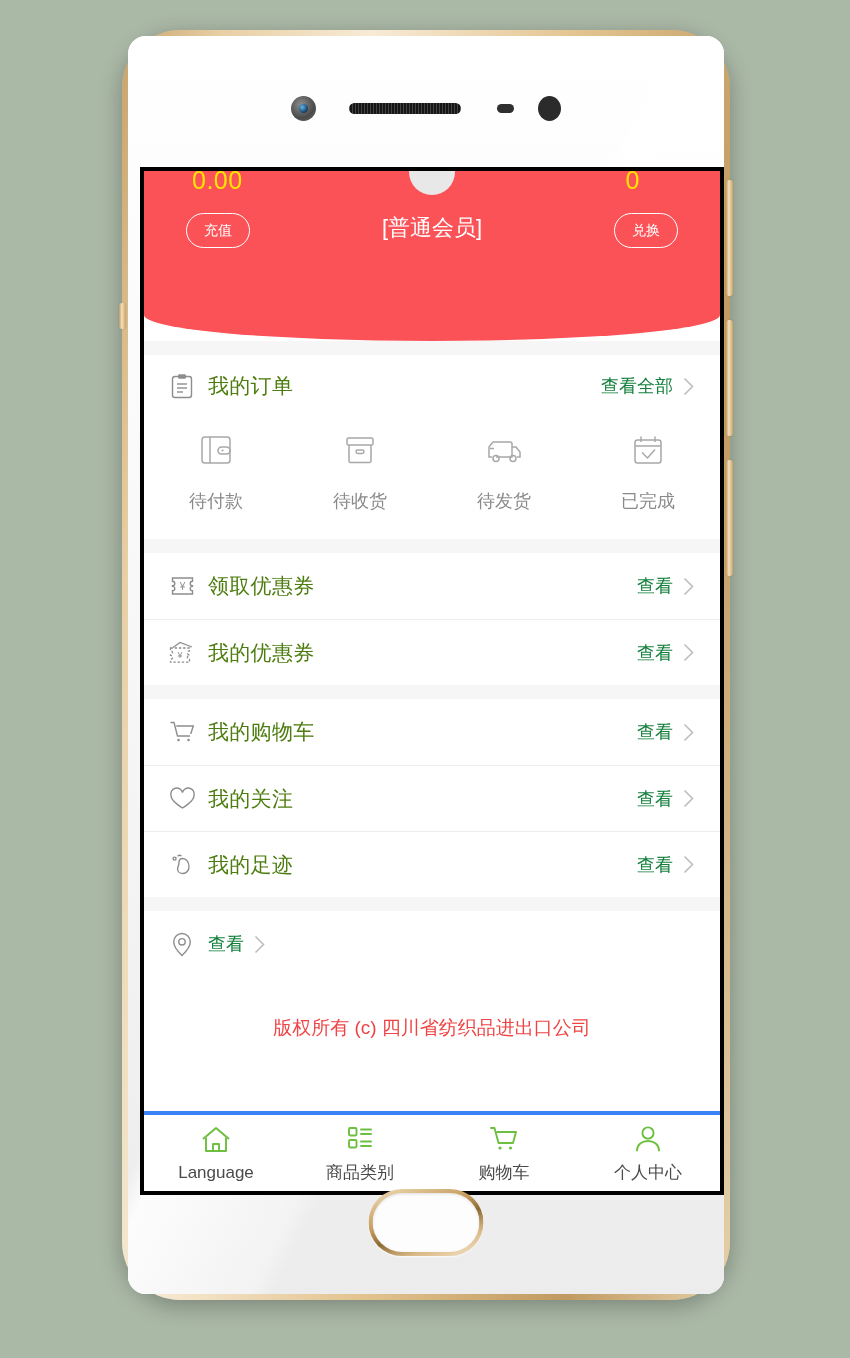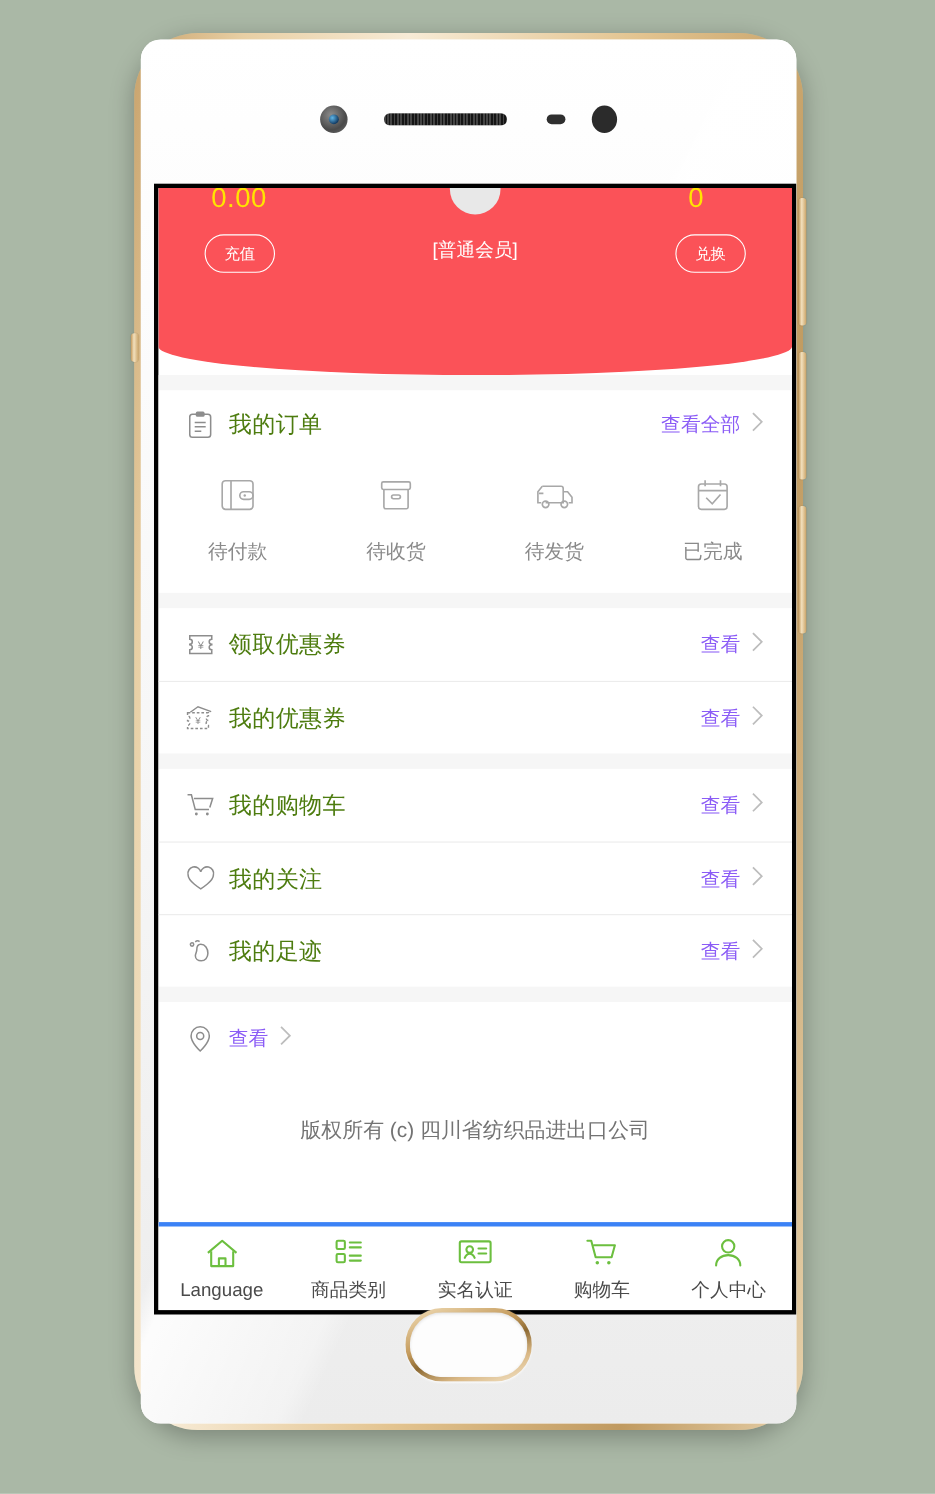--- a/index.html
+++ b/index.html
@@ -153,21 +153,21 @@
     color:#fff;
     border-radius:18px;
     padding:5px 17px 6px;
     font-size:14px;
     line-height:22px;
     background:transparent;
     cursor:pointer;
   }
   .member-tag{
     color:#ffffff;
-    font-size:17px;
+    font-size:22px;
     line-height:22px;
     position:absolute;
     left:50%; transform:translateX(-50%);
     top:46px;
     white-space:nowrap;
   }
 
   
   .gap{ height:14px; background:#f6f6f6; }
   .card{ background:#fff; }
@@ -186,22 +186,22 @@
     margin-right:12px;
   }
   .row-ico svg{ display:block; }
   .row-label{
     font-size:21px;
     color:#4d7c0f;
     letter-spacing:.3px;
     flex:1 1 auto;
   }
   .row-right{
-    display:flex;
-    color:#8b5cf6;
+    display:flex;align-items:center;
+    color:#15803d;
     font-size:18px;
   }
   .chev{
     margin-left:10px;
     display:block;
   }
 
   
   .orders-head{
     display:flex;align-items:center;
@@ -221,21 +221,21 @@
   .order-cell .ol{
     margin-top:16px;
     font-size:18px;
     color:#8a8a8a;
   }
 
   
   .copyright{
     text-align:center;
     font-size:19px;
-    color:#737373;
+    color:#ef4444;
     padding:38px 0 30px;
     background:#fff;
   }
 
   
   .tabbar{
     position:absolute;
     left:0; bottom:0; width:100%;
     height:80px;
     background:#fff;
@@ -502,32 +502,20 @@
                 <rect x="4" y="16" width="7.5" height="7.5" rx="1.2"></rect>
                 <line x1="16" y1="5.5" x2="26" y2="5.5"></line>
                 <line x1="16" y1="10" x2="26" y2="10"></line>
                 <line x1="16" y1="17.5" x2="26" y2="17.5"></line>
                 <line x1="16" y1="22" x2="26" y2="22"></line>
               </svg>
             </span>
             <span class="tl">商品类别</span>
           </div>
 
-          <div class="tab">
-            <span class="ti">
-              <svg width="34" height="28" viewBox="0 0 34 28" fill="none" stroke="#6cbf3f" stroke-width="1.9" stroke-linecap="round">
-                <rect x="3" y="4.5" width="28" height="19" rx="1.5"></rect>
-                <circle cx="12" cy="12" r="3"></circle>
-                <path d="M7.5 19.5 c1 -2.6 3 -3.8 4.5 -3.8 s3.5 1.2 4.5 3.8"></path>
-                <line x1="20" y1="11" x2="27" y2="11"></line>
-                <line x1="20" y1="15.5" x2="27" y2="15.5"></line>
-              </svg>
-            </span>
-            <span class="tl">实名认证</span>
-          </div>
 
           <div class="tab">
             <span class="ti">
               <svg width="30" height="29" viewBox="0 0 30 29" fill="none" stroke="#6cbf3f" stroke-width="1.9" stroke-linecap="round" stroke-linejoin="round">
                 <polyline points="2,4 5.5,4 9.5,19 23,19"></polyline>
                 <path d="M8 8 h19 l-3 11"></path>
                 <circle cx="11" cy="24" r="1.6" fill="#6cbf3f" stroke="none"></circle>
                 <circle cx="21.5" cy="24" r="1.6" fill="#6cbf3f" stroke="none"></circle>
               </svg>
             </span>

